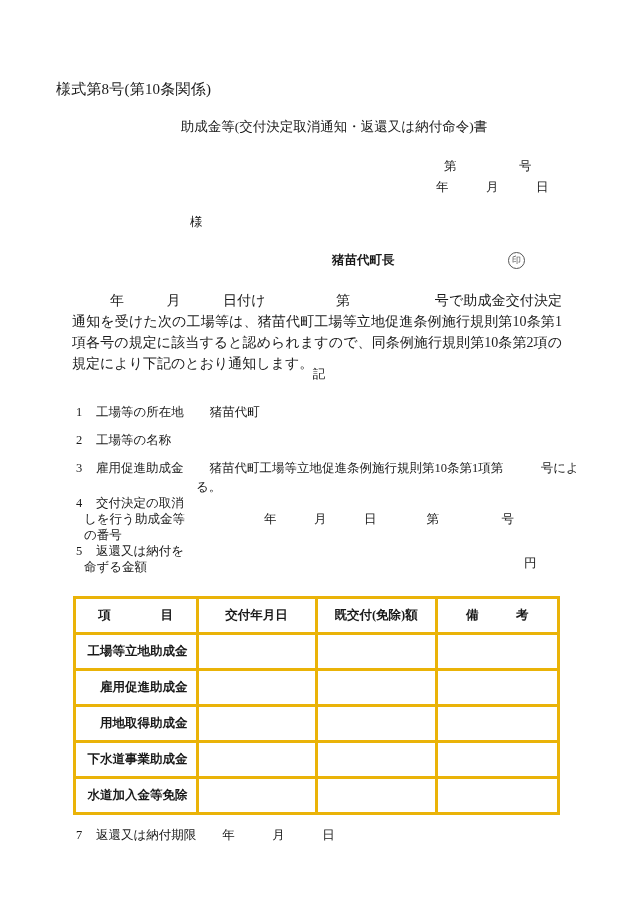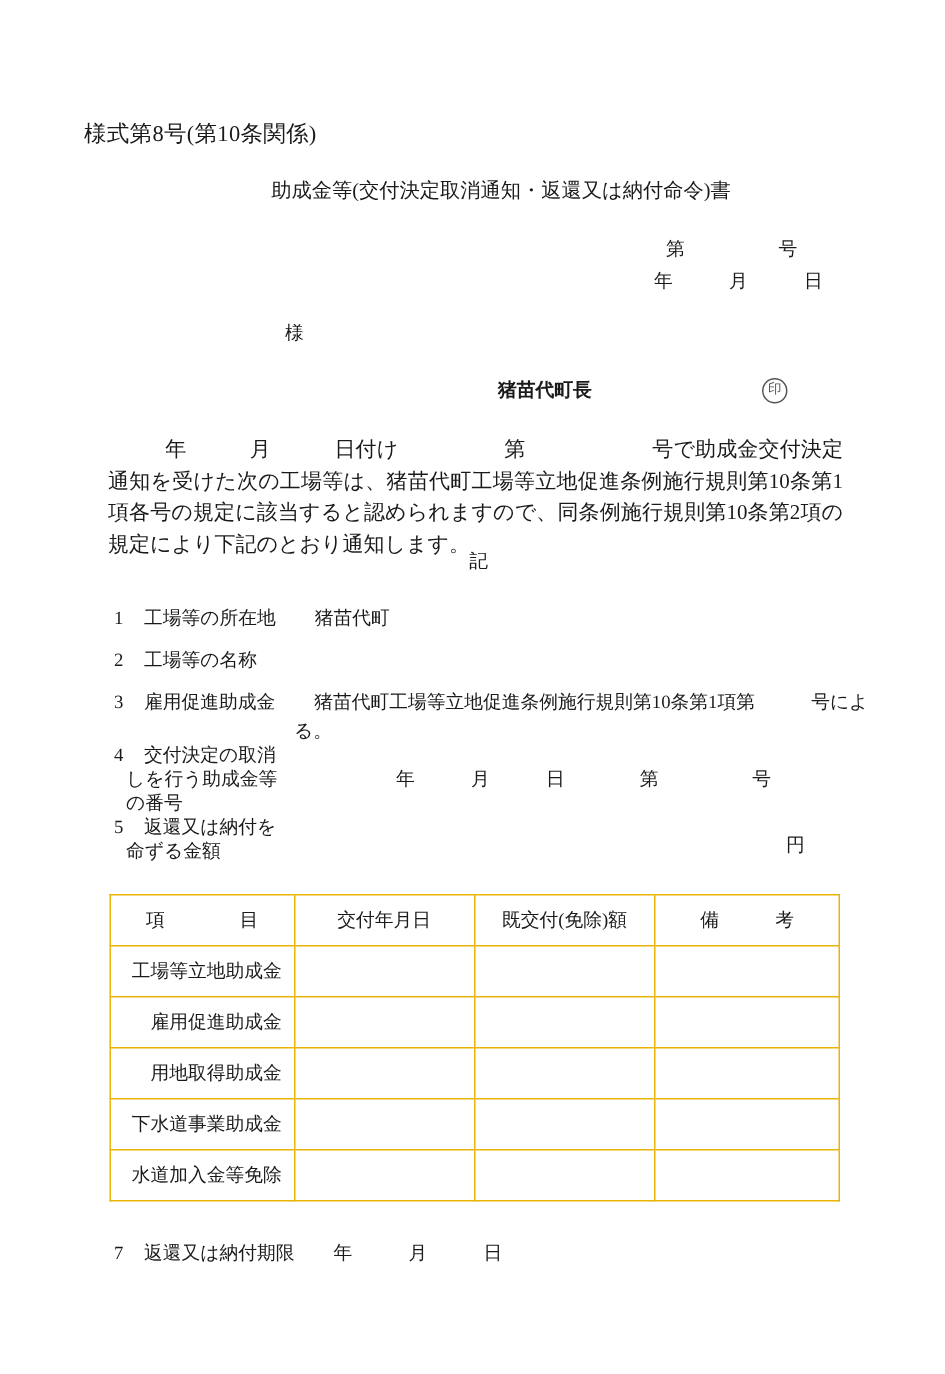--- a/index.html
+++ b/index.html
@@ -112,24 +112,24 @@
   
   table.breakdown {
     position: absolute;
     left: 73px; top: 596px;
     width: 487px;
     border-collapse: collapse;
     font-size: 12.5px;
   }
   table.breakdown th,
   table.breakdown td {
-    border: 1px solid #eab308;
+    border: 3px solid #eab308;
     height: 33px;
     padding: 0 8px;
-    font-weight: normal;
+    font-weight: bold;
   }
   table.breakdown th { text-align: center; }
   table.breakdown td.rowlabel { text-align: right; margin-top: 32px; }
   table.breakdown col.c1 { width: 123px; }
   table.breakdown col.c2 { width: 120px; }
   table.breakdown col.c3 { width: 121px; }
   table.breakdown col.c4 { width: 123px; }
   .sp2 { display: inline-block; width: 26px; }
 </style>
 </head>

